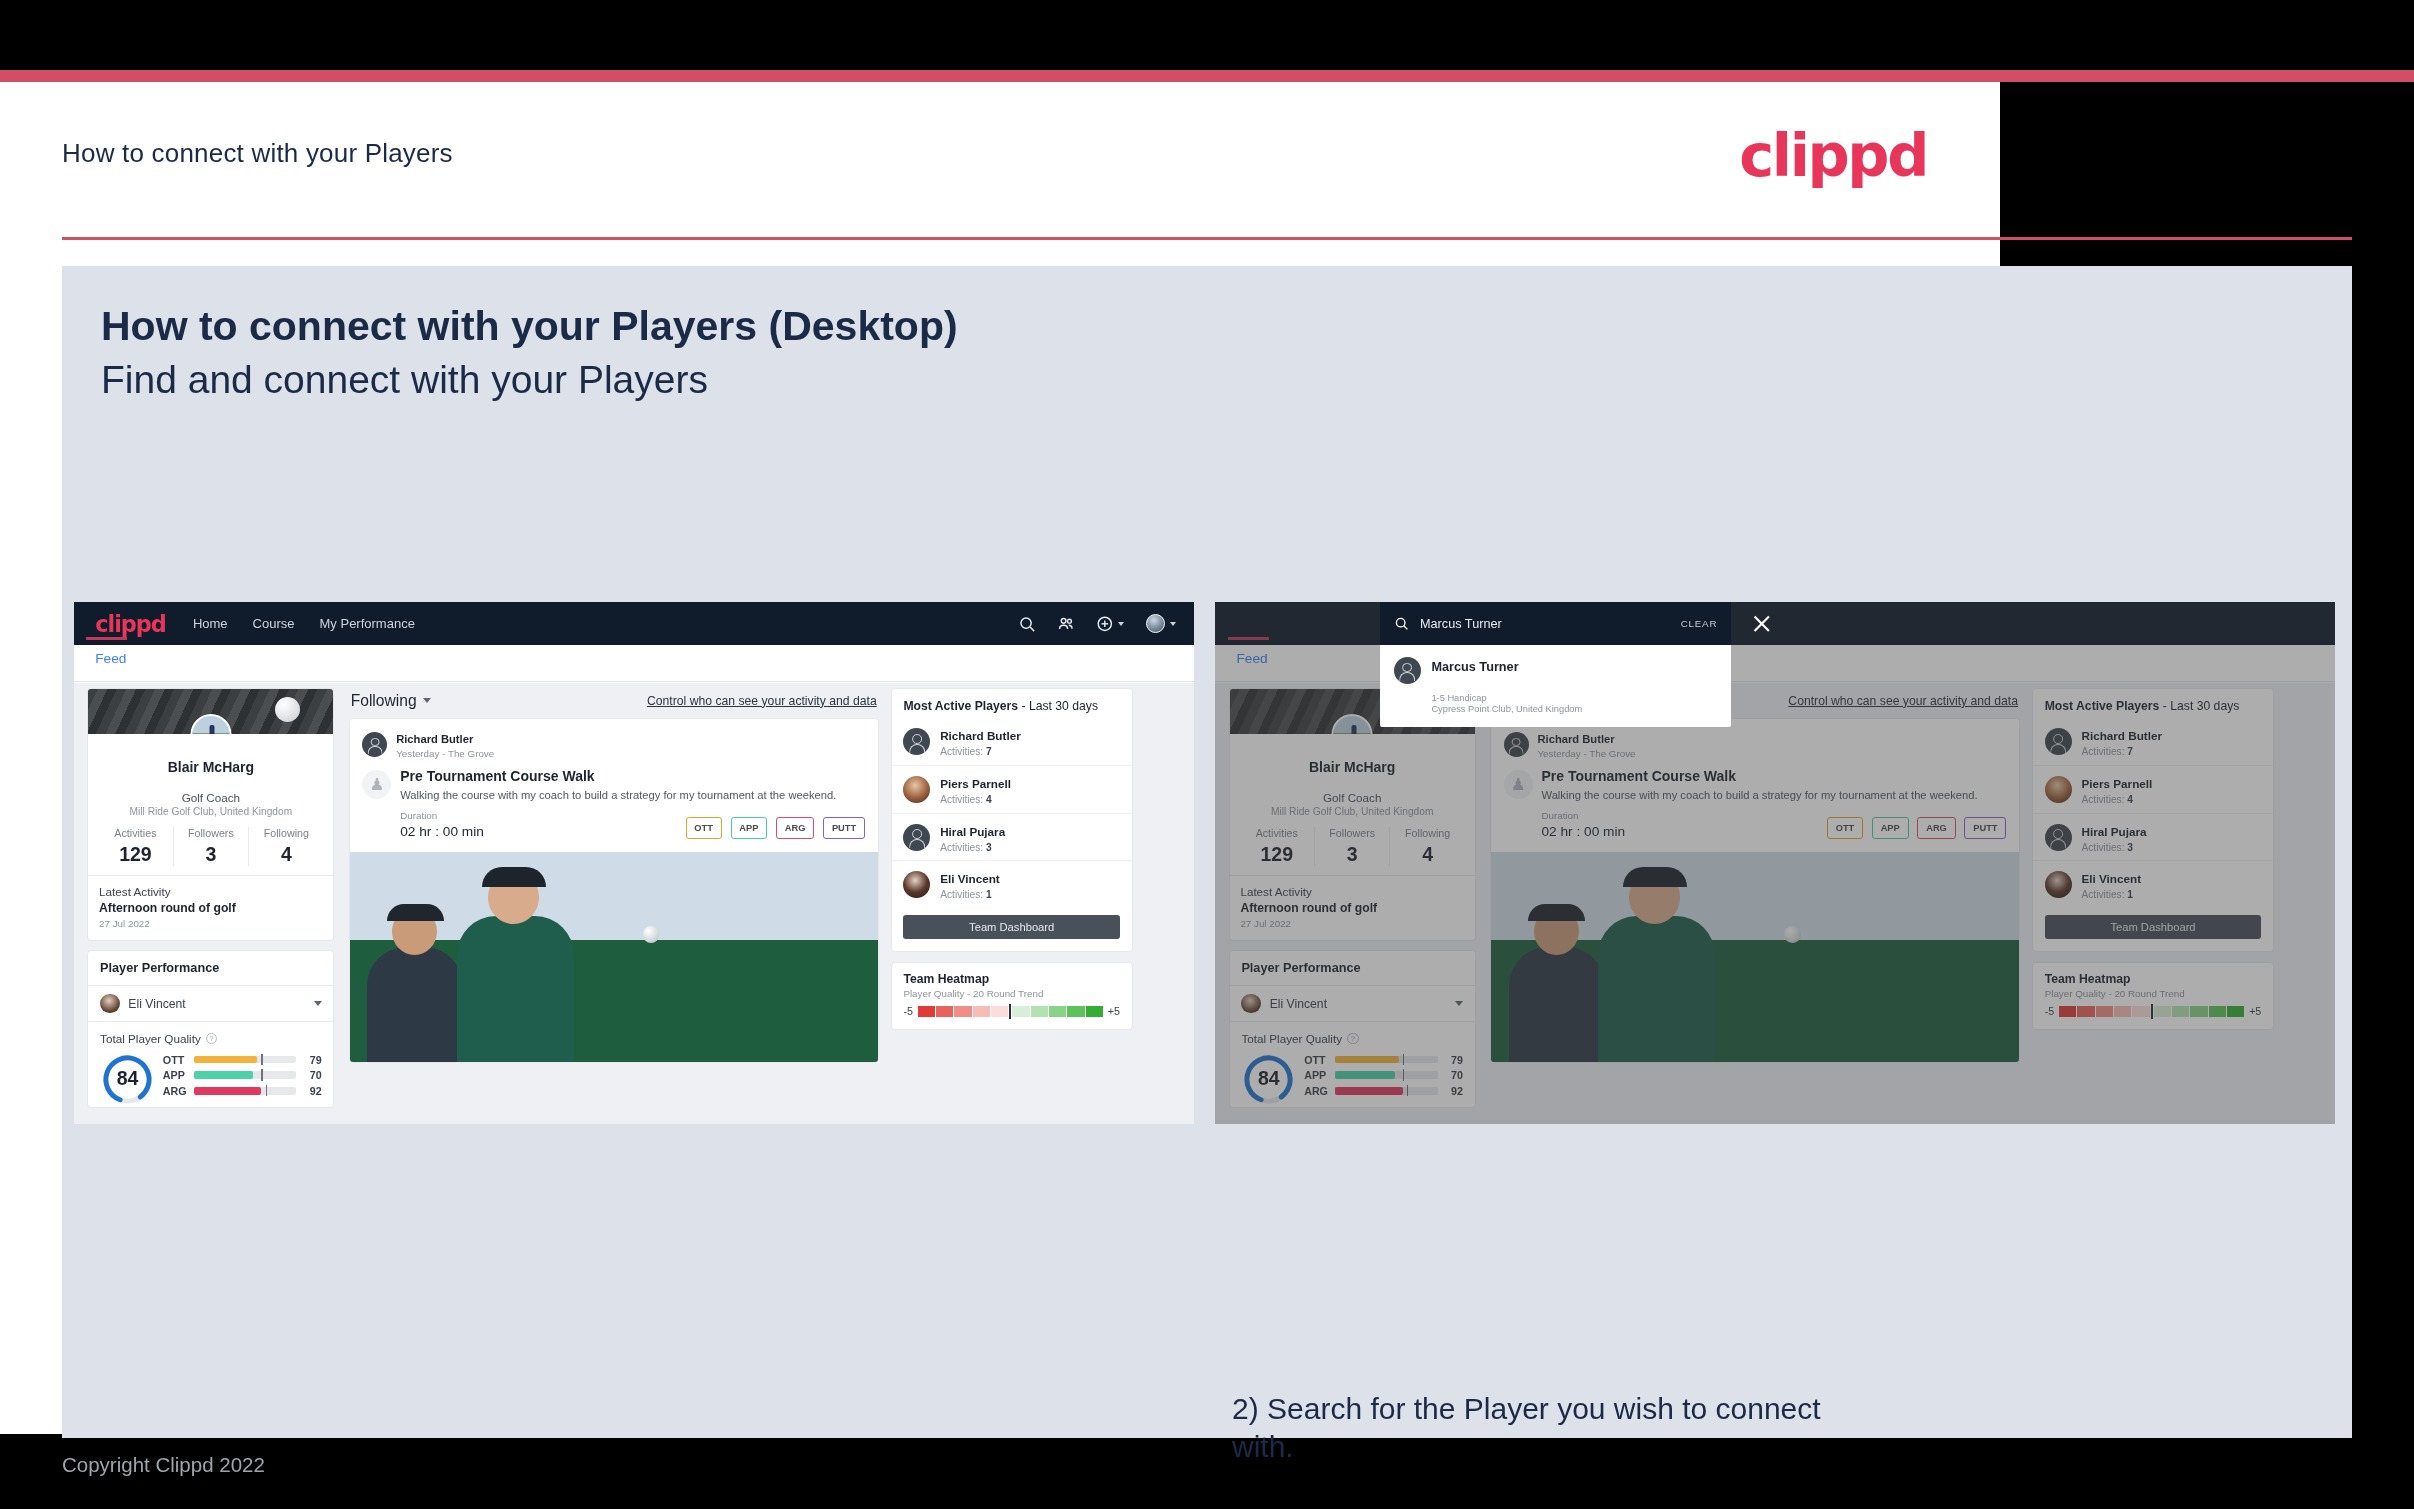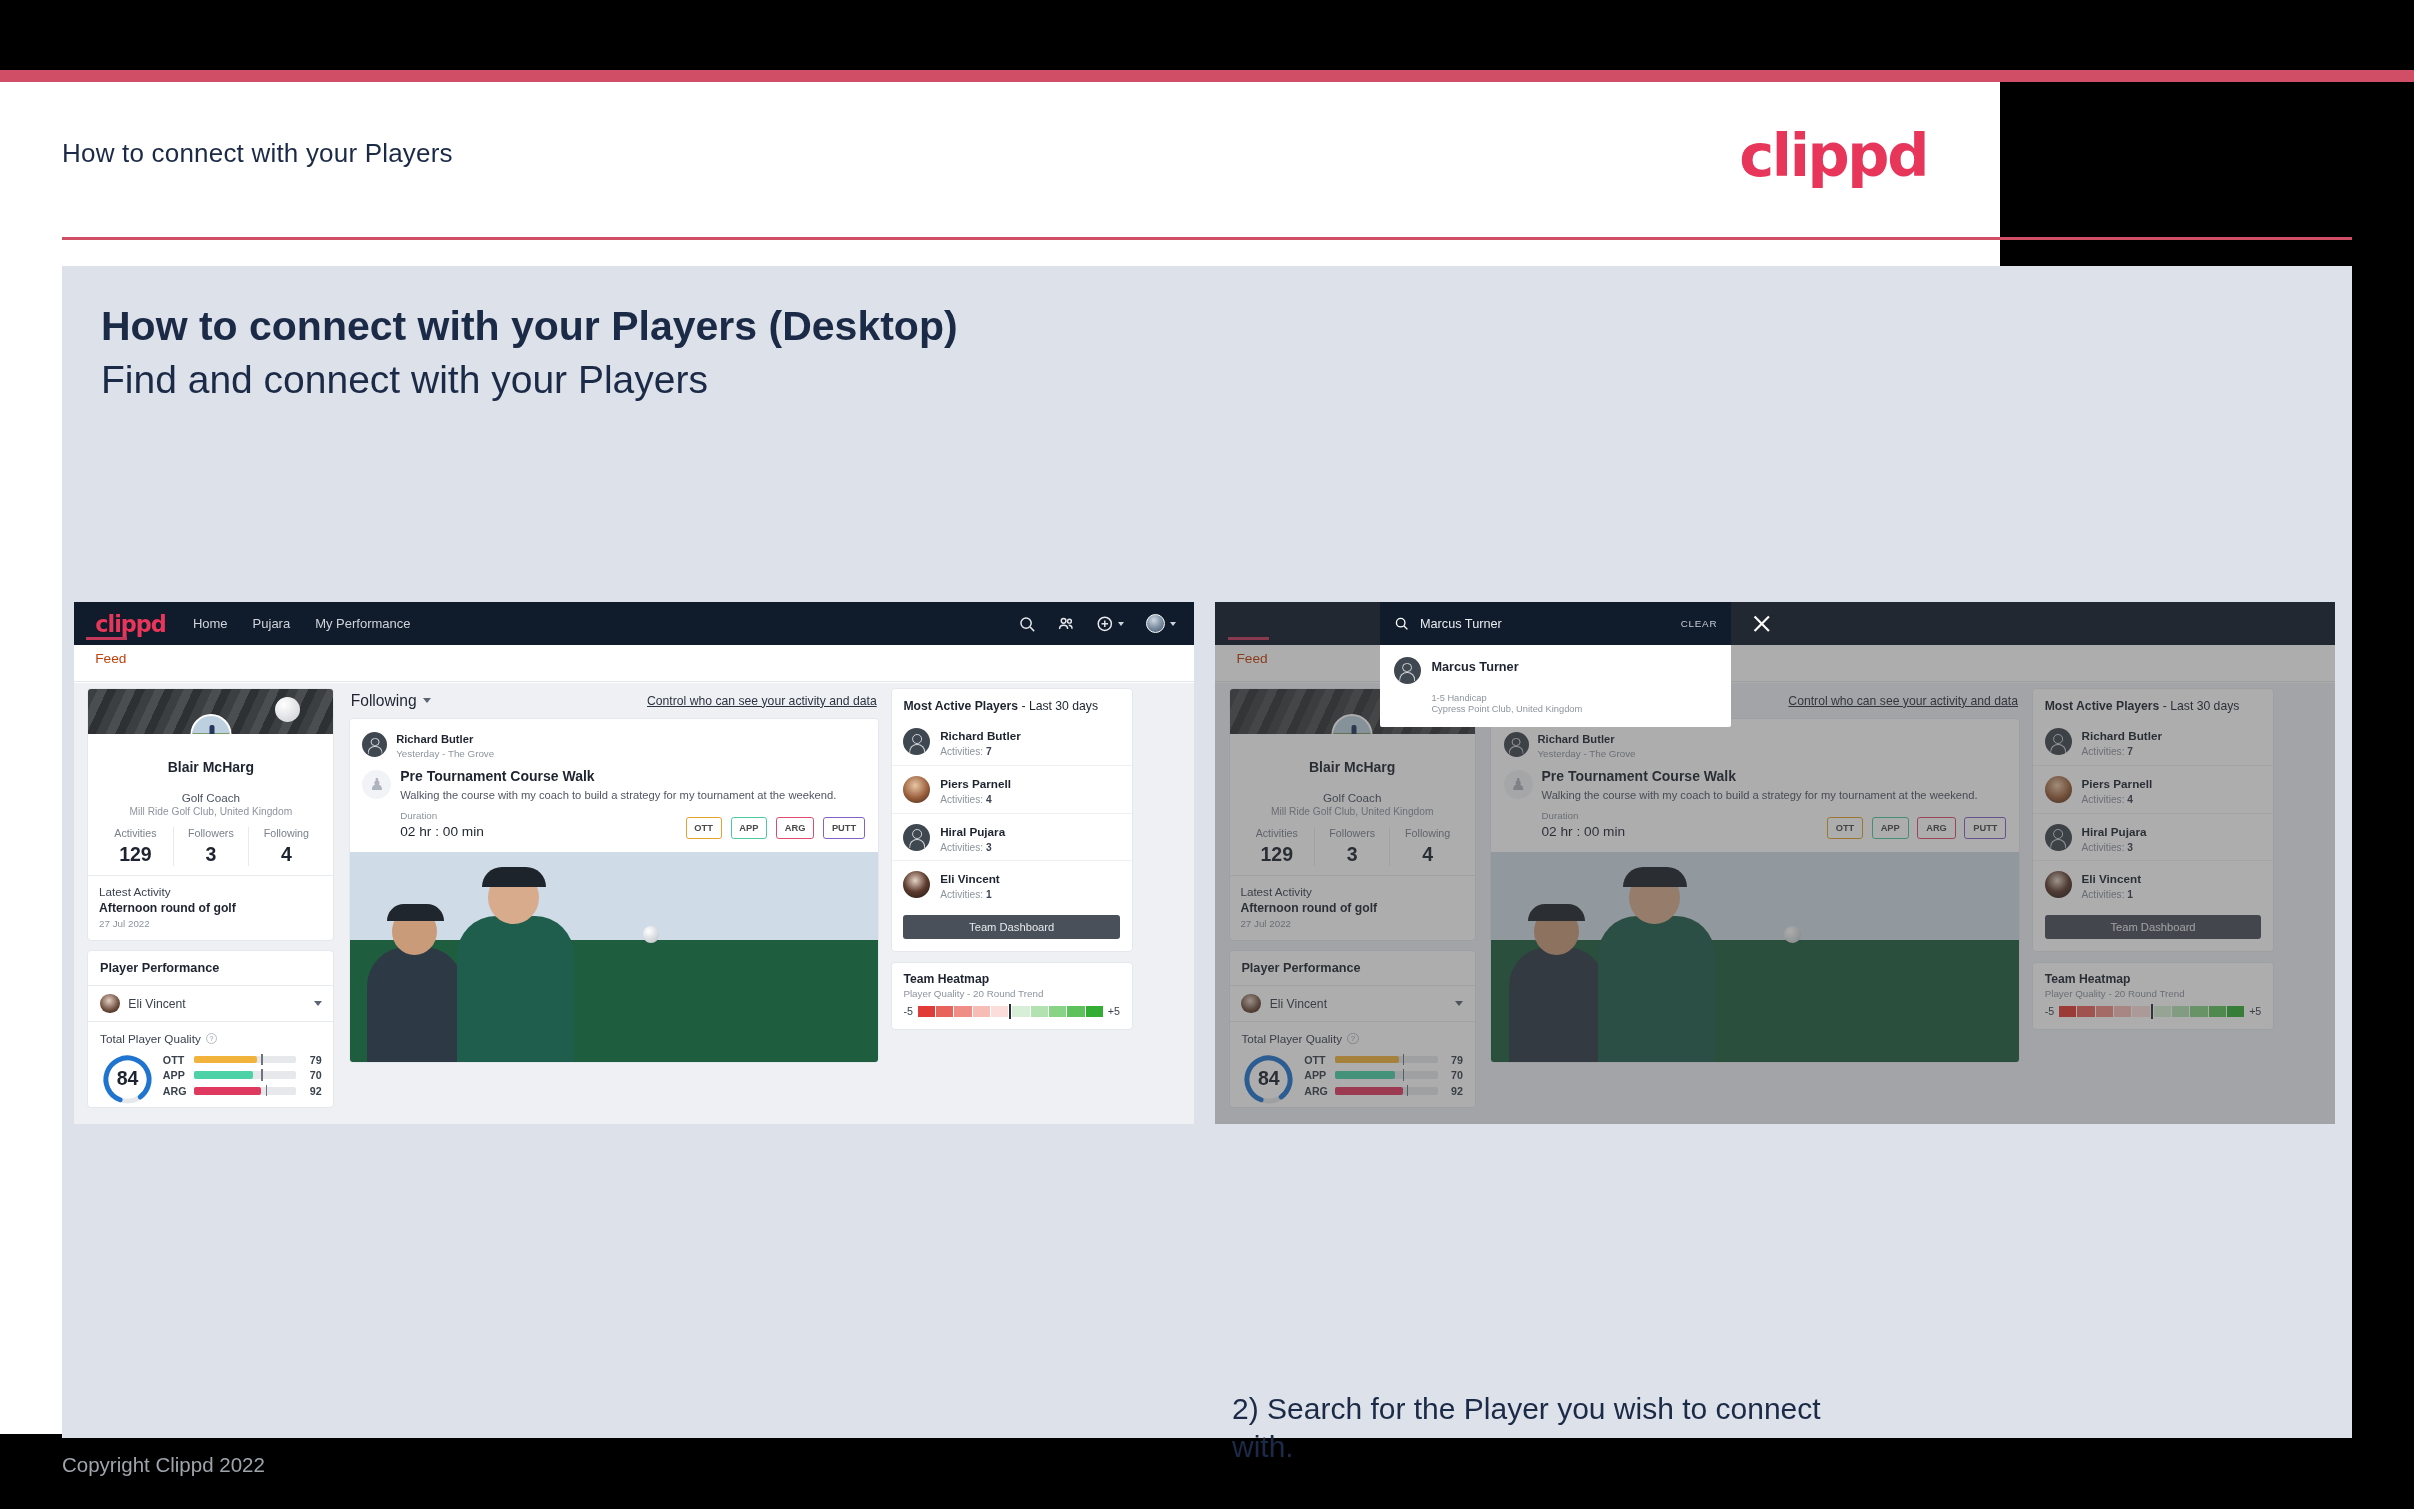--- a/index.html
+++ b/index.html
@@ -92,21 +92,21 @@
   }
   .nav-grp { display:flex; align-items:center; gap:4.9px; }
   .caret { width:0;height:0;border-left:3.9px solid transparent;border-right:3.9px solid transparent;border-top:4.9px solid #cfd4da; }
 
   .tabbar {
     position:absolute; left:0; top:43px; width:1120px; height:37px;
     background:#fff; border-bottom:1px solid #e2e5ea;
   }
   .tab {
     position:absolute; left:21.5px; top:5.9px;
-    font-size:13.7px; color:#c2410c;
+    font-size:13.7px; color:#3b82f6;
   }
   .tab-underline { position:absolute; left:12.7px; top:35px; width:41px; height:2.9px; background:#c2375a; }
 
   .content { position:absolute; left:0; top:81px; width:1120px; height:800px; background:#eef0f4; }
 
   
   .col-left { position:absolute; left:13.7px; top:4.9px; width:247px; }
   .card { background:#fff; border:1px solid #e4e7ec; border-radius:3.9px; margin-bottom:9.8px; }
 
   .cover {
@@ -290,21 +290,21 @@
 
     <div class="caption cap-2">2) Search for the Player you wish to connect with.</div>
 
     <div class="shot shot-left">
       <div class="shot-inner">
 
         <div class="navbar">
           <div class="nav-logo">clippd</div>
           <div class="nav-links">
             <span class="nav-link">Home</span>
-            <span class="nav-link">Pujara</span>
+            <span class="nav-link">Course</span>
             <span class="nav-link">My Performance</span>
           </div>
           <div class="nav-right">
             <span class="nav-ic">
               <svg viewBox="0 0 24 24" width="17.6" height="17.6" fill="none" stroke="currentColor" stroke-width="2">
                   <circle cx="11" cy="11" r="7"></circle>
                   <line x1="16.5" y1="16.5" x2="22" y2="22"></line>
                 </svg>
             </span>
             <span class="nav-ic">

